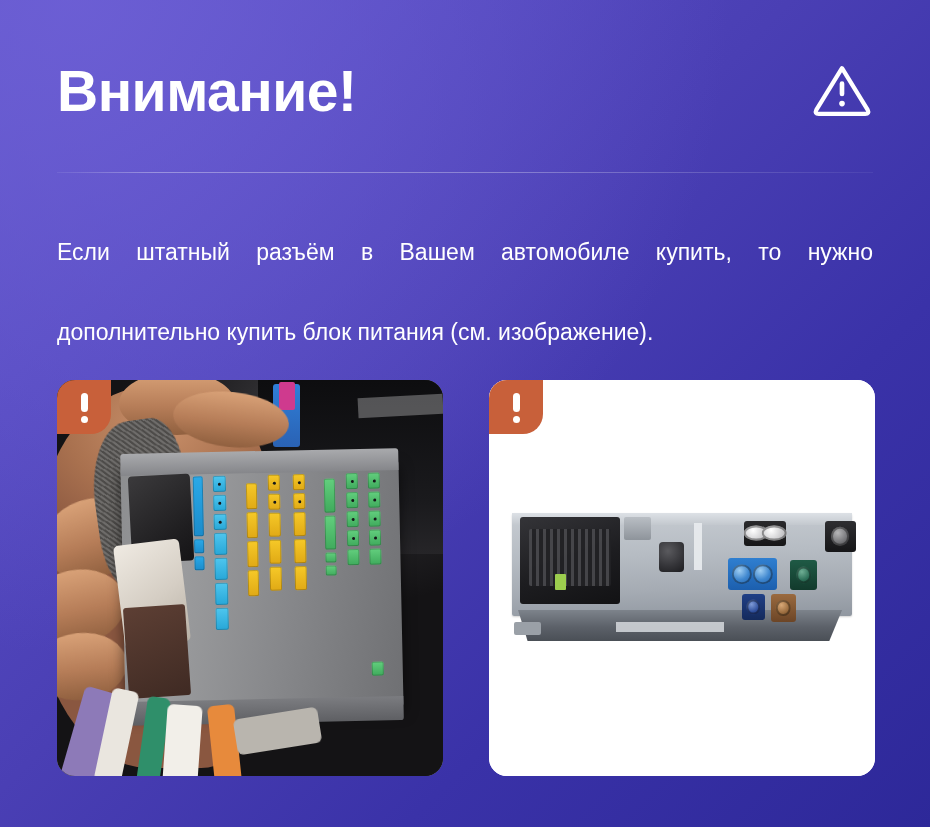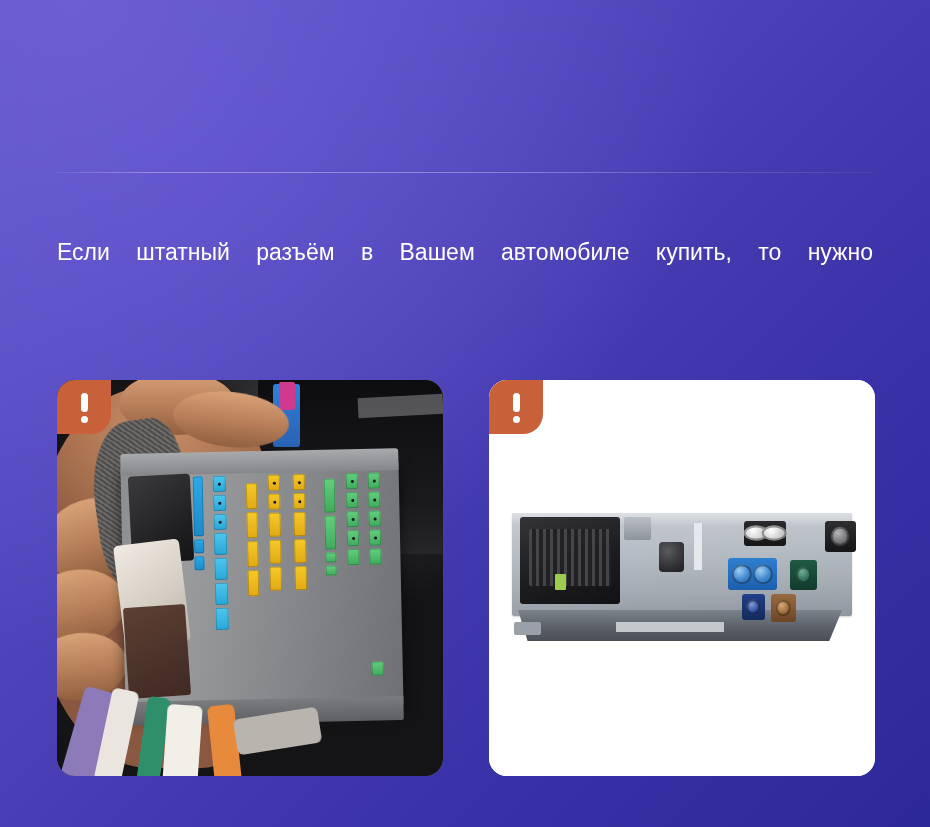--- a/index.html
+++ b/index.html
@@ -468,25 +468,35 @@
     height: 3.5%;
     background: #9aa0a7;
     border-radius: 2px;
   }
 </style>
 </head>
 <body>
 
 <div class="page">
 
+  <div class="header">
+    <h1 class="title">Внимание!</h1>
+
+    <svg class="warn-badge-icon" viewBox="0 0 64 64">
+      <path d="M32 8.5 L58.5 51.5 Q60.5 55.5 56 55.5 L8 55.5 Q3.5 55.5 5.5 51.5 Z" fill="none" stroke="#ffffff" stroke-width="4.4" stroke-linejoin="round"></path>
+      <rect x="29.6" y="22" width="4.8" height="15.5" rx="2.4" fill="#ffffff"></rect>
+      <circle cx="32" cy="45" r="2.9" fill="#ffffff"></circle>
+    </svg>
+  </div>
 
   <div class="divider"></div>
 
   <div class="body-copy">
     <span class="line1">Если штатный разъём в Вашем автомобиле купить, то нужно</span>
+    <span class="line2">дополнительно купить блок питания (см. изображение).</span>
   </div>
 
   <div class="cards">
 
     <div class="card">
       <div class="card-photo">
         <div class="photo-connector">
           <div class="pc-dark-panel"></div>
           <div class="pc-grey-strip"></div>
           <div class="pc-blue-clip"></div>

